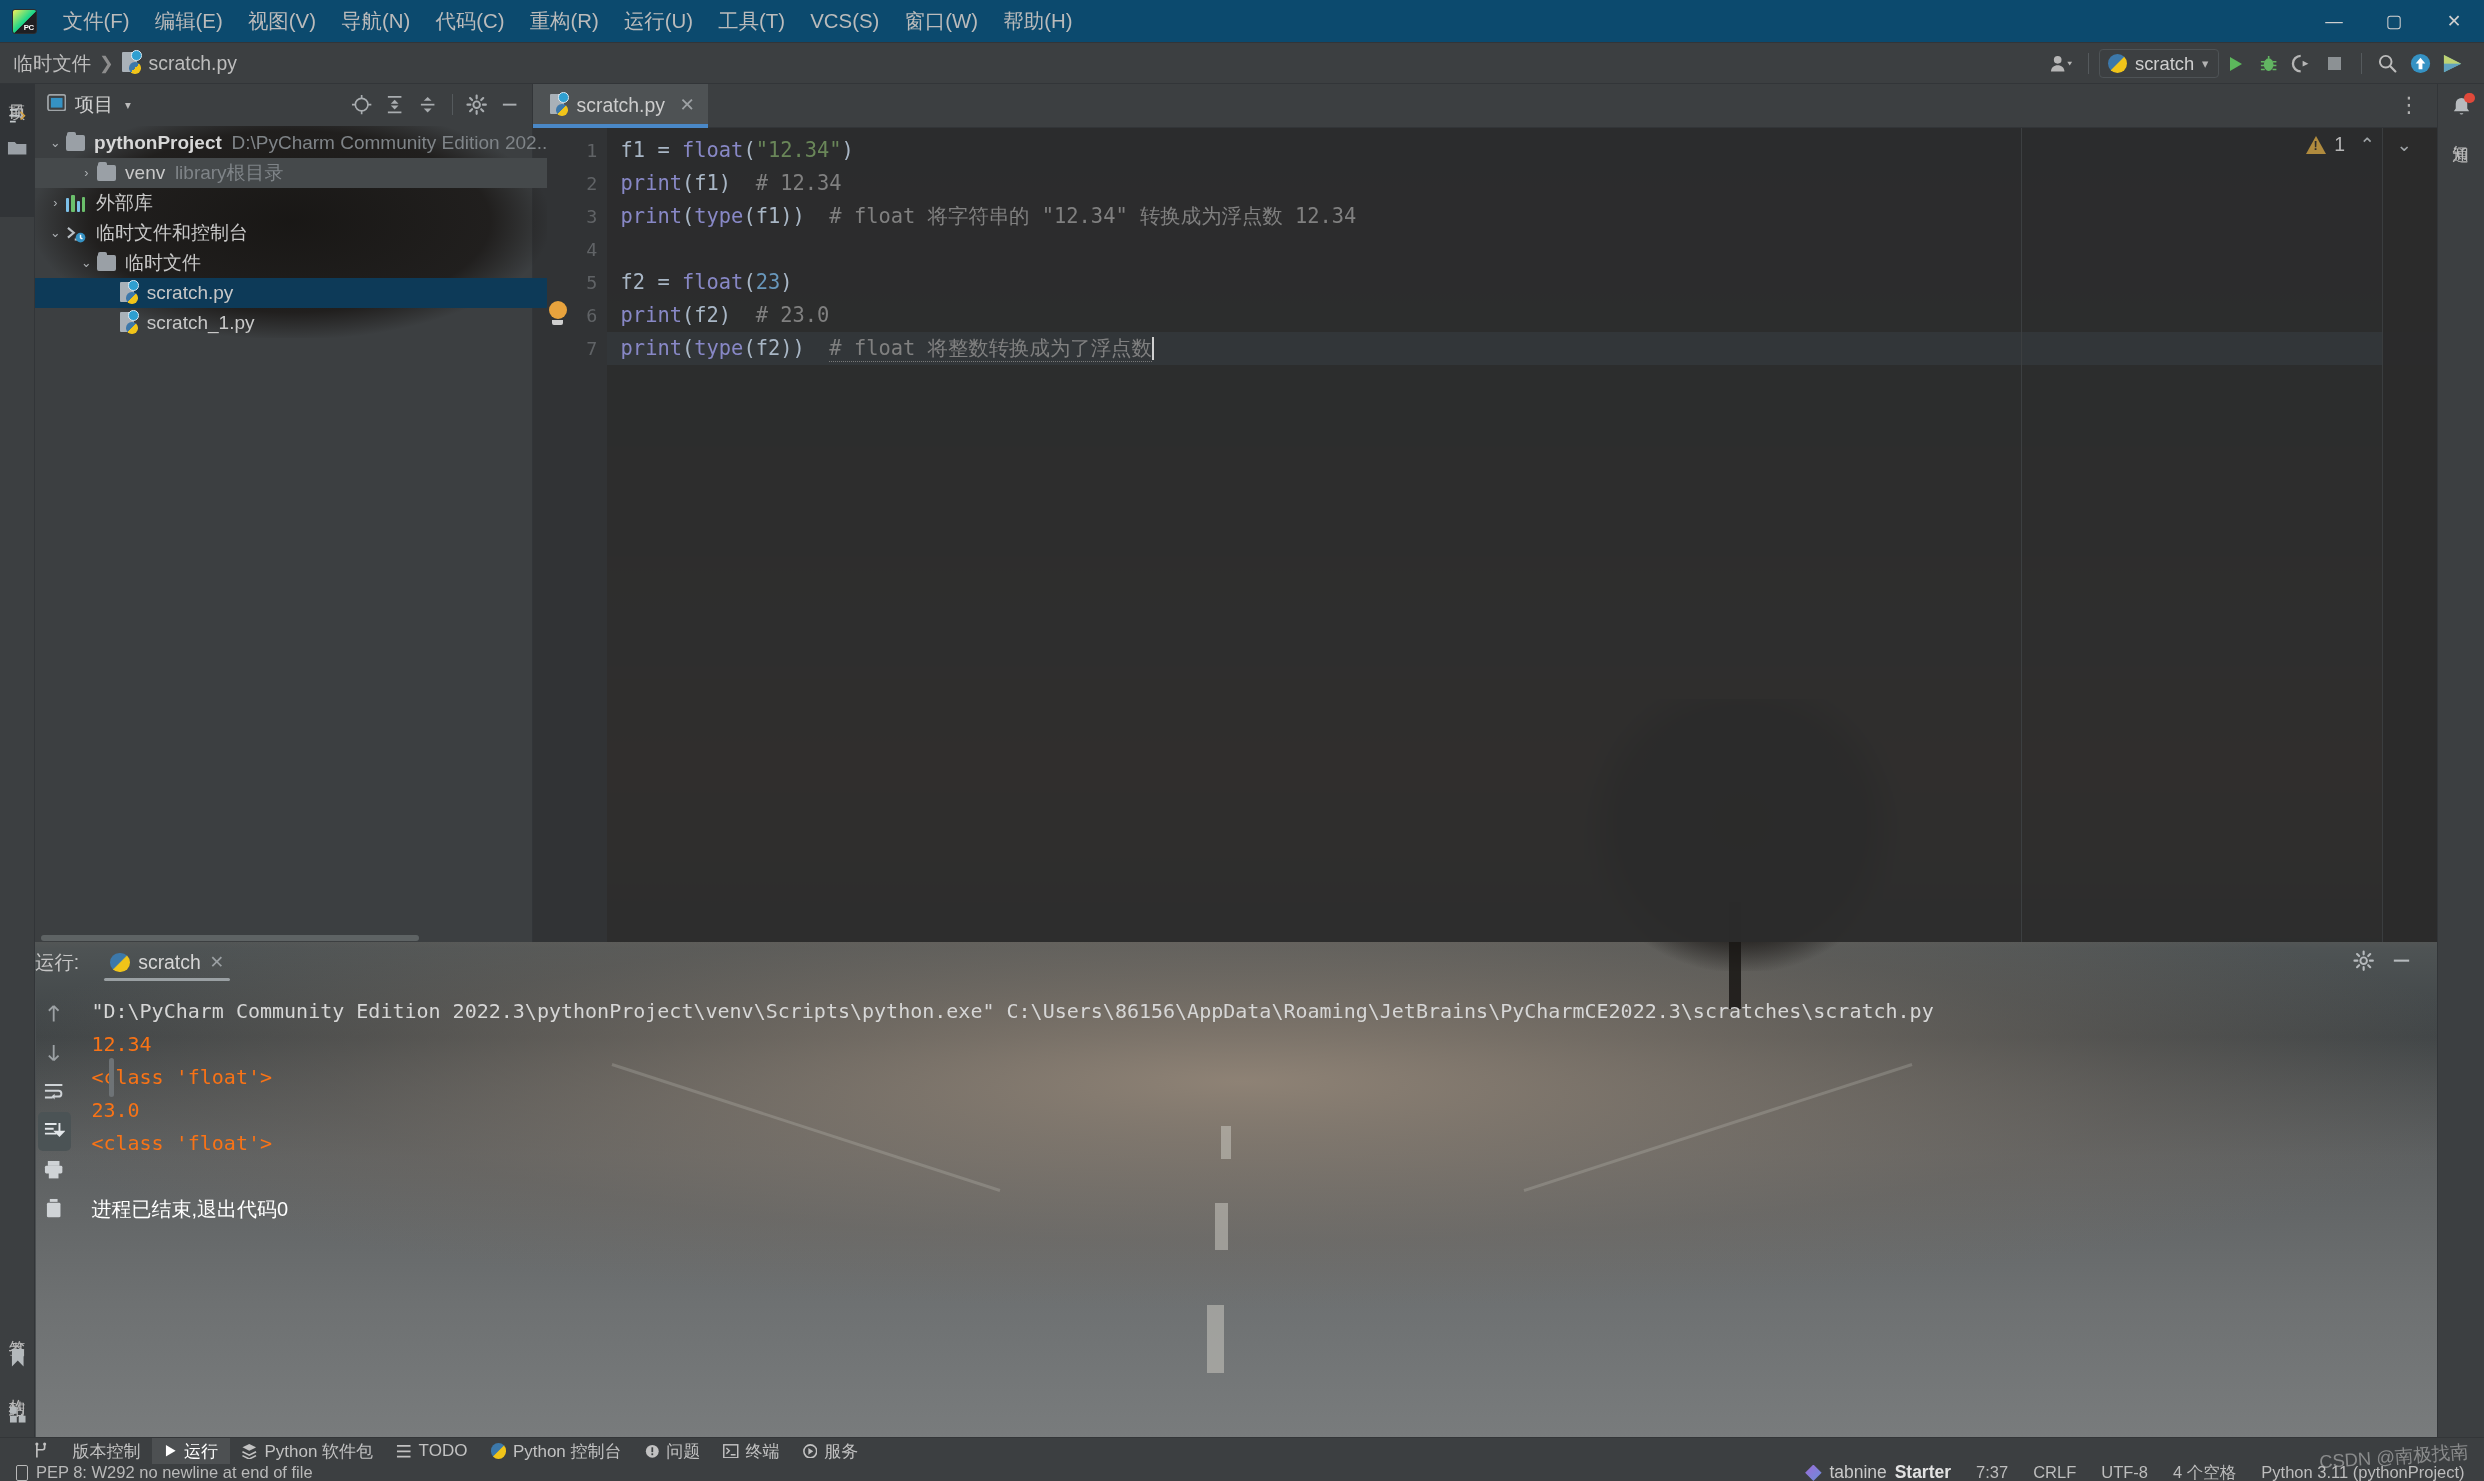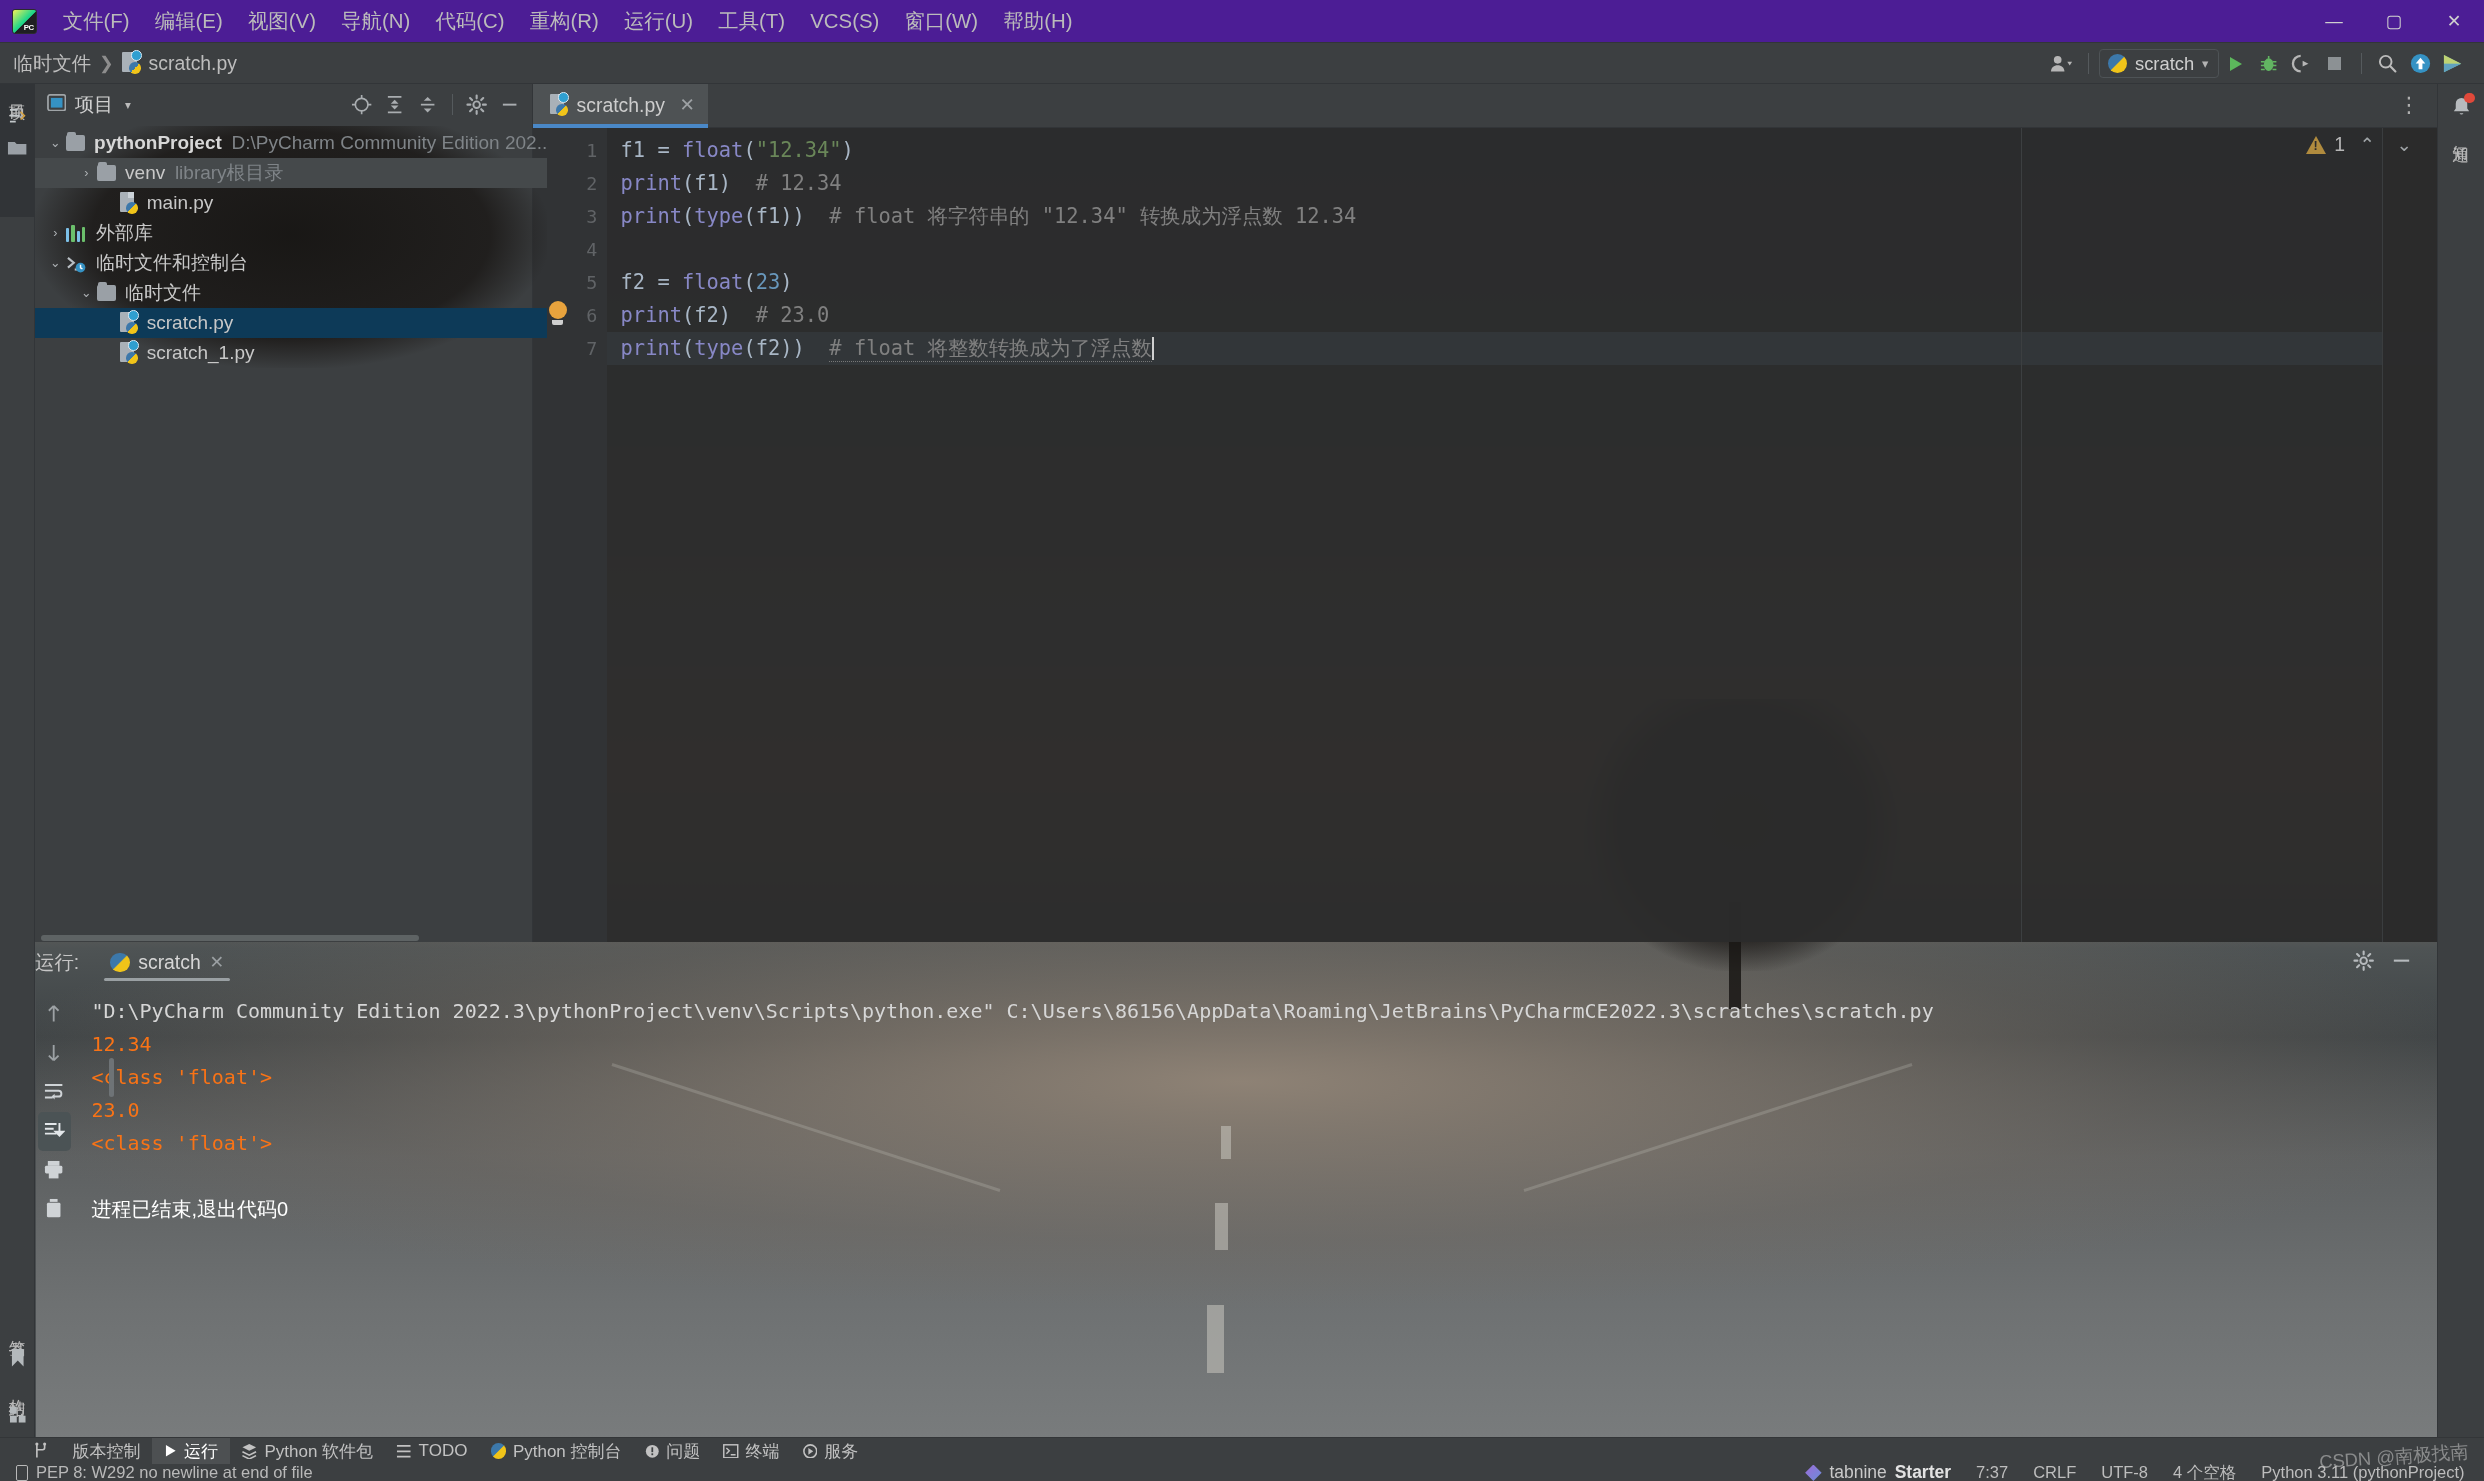--- a/index.html
+++ b/index.html
@@ -42,21 +42,21 @@
     background:radial-gradient(ellipse at 50% 45%, rgba(22,20,18,.92) 0%, rgba(25,22,20,.78) 55%, rgba(30,26,24,0) 72%);
   }
   .horizon-haze{
     position:absolute; left:0; top:679px; width:2484px; height:213px; z-index:1;
     background:linear-gradient(to bottom, rgba(200,150,100,0.18), rgba(0,0,0,0));
   }
 
   
   .titlebar{
     position:absolute; left:0; top:0; width:2484px; height:43px;
-    background:#4c1d95; display:flex; align-items:center; z-index:40;
+    background:#0c4a6e; display:flex; align-items:center; z-index:40;
     border-bottom:1px solid #323538;
   }
   .pc-logo{
     width:25px; height:25px; margin-left:11.6px; margin-right:13.6px;
     border-radius:2.9px; position:relative; flex:none;
     background:linear-gradient(135deg,#f4f05a 0%, #21d789 48%, #21d789 52%, #1f1f22 53%);
     border:1px solid #2b2b2e;
   }
   .pc-logo::after{
     content:"PC"; position:absolute; right:1.9px; bottom:1px;
@@ -585,29 +585,20 @@
       </div>
 
       <div class="trow hover-row">
         <span class="t-ind" style="width:31px"></span>
         <span class="chev">›</span>
         <span class="folder-ico"></span>
         <span>venv</span>
         <span class="dim">library根目录</span>
       </div>
 
-      <div class="trow">
-        <span class="t-ind" style="width:74px"></span>
-        <span class="pyfile-icon" style="margin-right:8.7px;">
-          <span class="page"></span>
-            <span class="fold"></span>
-            <span class="pysym"></span>
-        </span>
-        <span>main.py</span>
-      </div>
 
       <div class="trow">
         <span class="chev">›</span>
         <span class="lib-ico">
           <i style="background:#7cc0e8;height:13.6px;"></i>
             <i style="background:#6bbf6b;height:16.5px;"></i>
           <i style="background:#7cc0e8;height:10.7px;"></i>
             <i style="background:#6bbf6b;height:14.6px;"></i>
         </span>
         <span>外部库</span>

